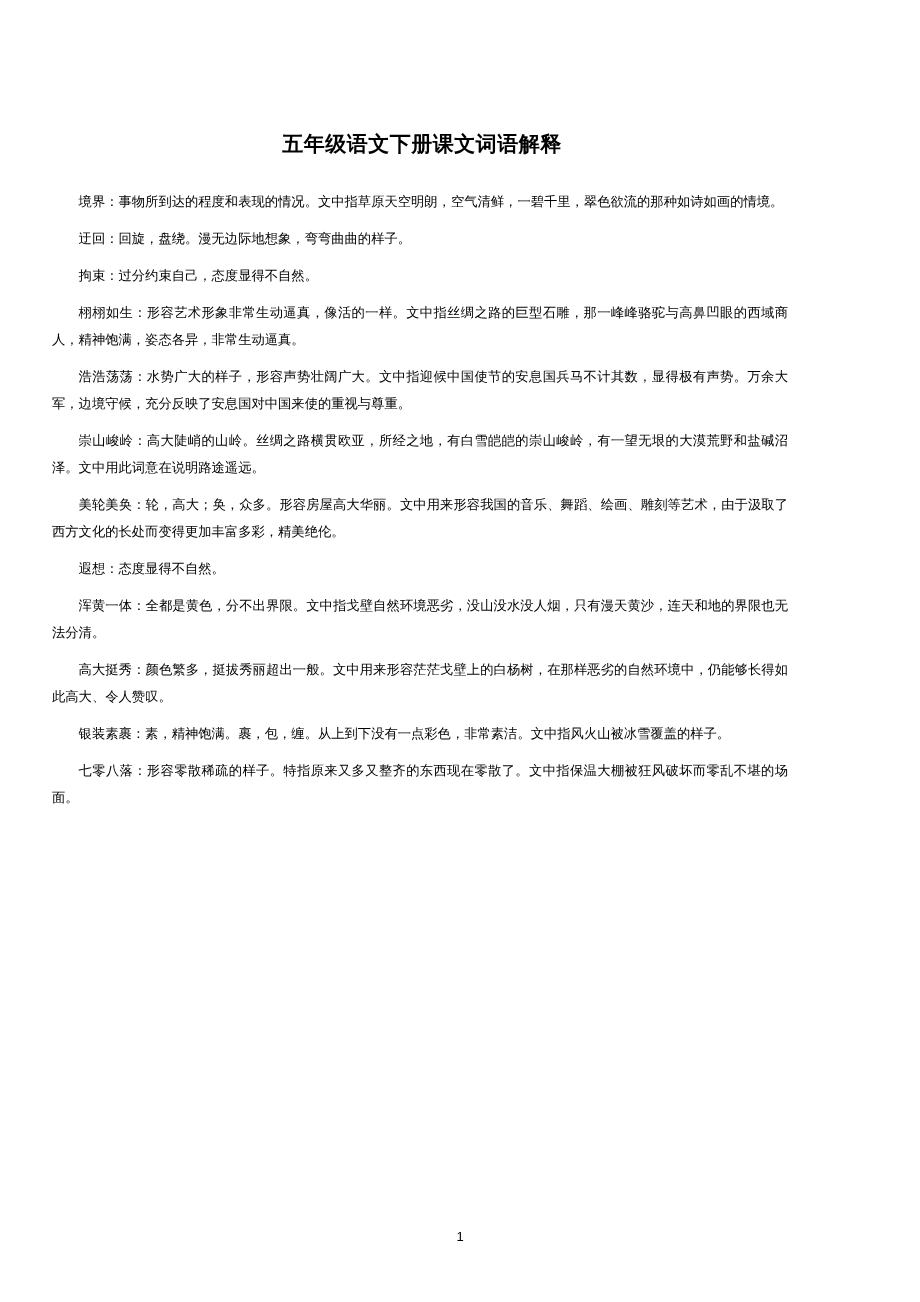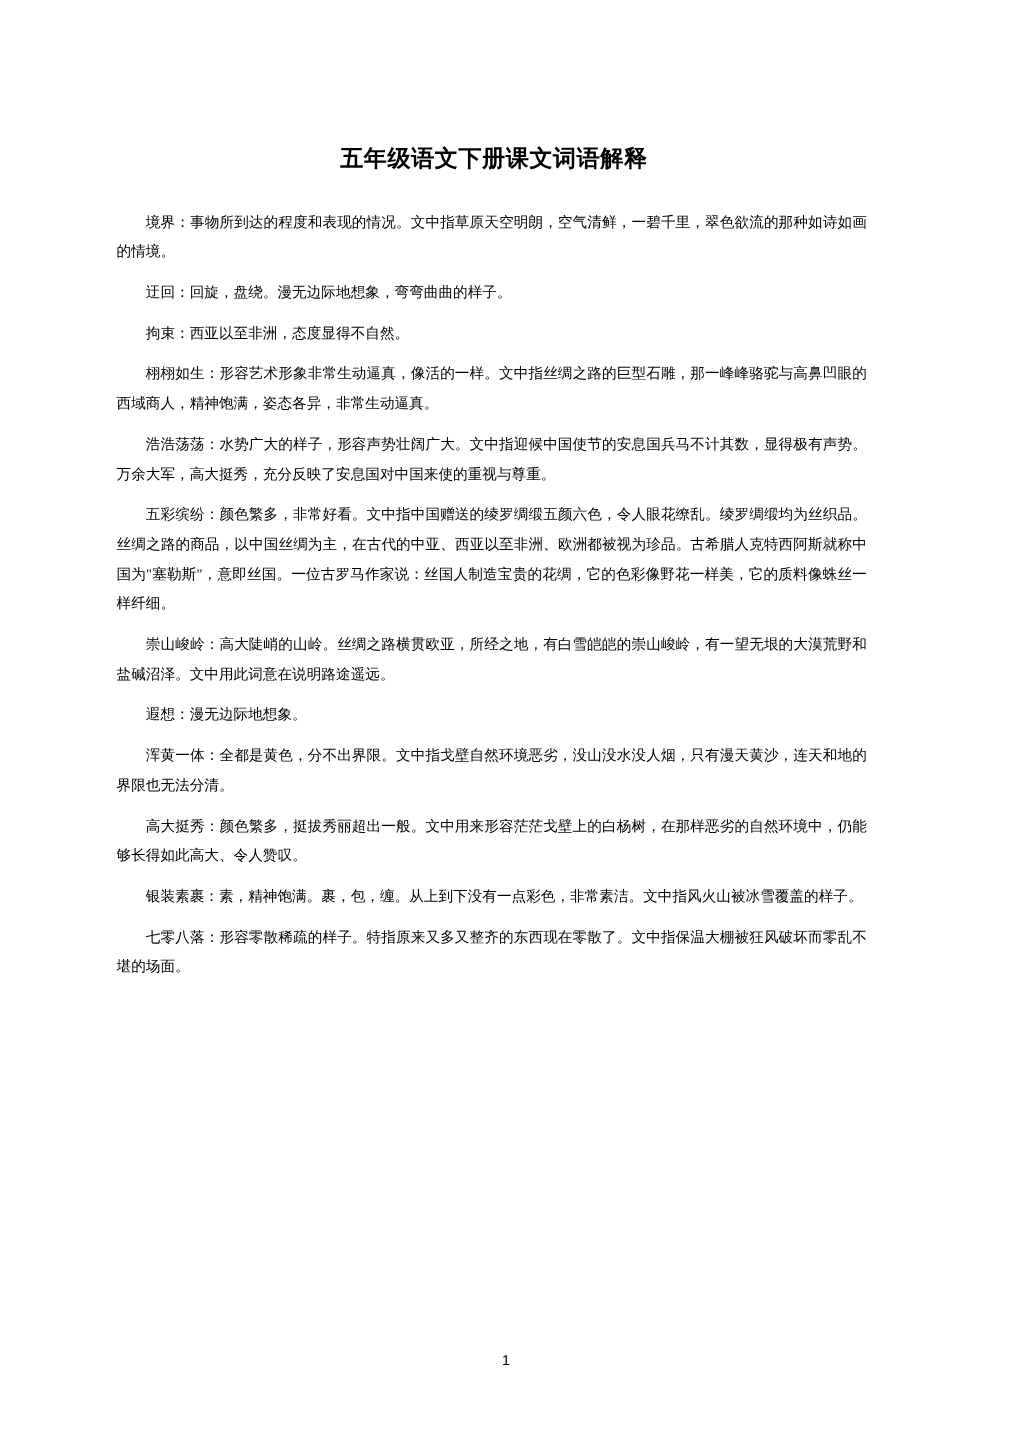--- a/index.html
+++ b/index.html
@@ -15,21 +15,21 @@
     position: relative;
     overflow: hidden;
   }
   .page {
     position: absolute;
     left: 0;
     top: 0;
     width: 920px;
     height: 1302px;
     box-sizing: border-box;
-    padding: 108px 128px 40px 106px;
+    padding: 108px 128px 40px 52px;
   }
   .doc-title {
     text-align: center;
     font-size: 21px;
     font-weight: bold;
     letter-spacing: 0.5px;
     margin: 22px 0 30px 0;
     font-family: "Liberation Sans", "DejaVu Sans", sans-serif;
   }
   .para {
@@ -52,25 +52,25 @@
   }
 </style>
 </head>
 <body>
 
 <div class="page">
   <div class="doc-title">五年级语文下册课文词语解释</div>
 
   <p class="para">境界：事物所到达的程度和表现的情况。文中指草原天空明朗，空气清鲜，一碧千里，翠色欲流的那种如诗如画的情境。</p>
   <p class="para">迂回：回旋，盘绕。漫无边际地想象，弯弯曲曲的样子。</p>
-  <p class="para">拘束：西亚以至非洲，态度显得不自然。</p>
+  <p class="para">拘束：过分约束自己，态度显得不自然。</p>
   <p class="para">栩栩如生：形容艺术形象非常生动逼真，像活的一样。文中指丝绸之路的巨型石雕，那一峰峰骆驼与高鼻凹眼的西域商人，精神饱满，姿态各异，非常生动逼真。</p>
-  <p class="para">浩浩荡荡：水势广大的样子，形容声势壮阔广大。文中指迎候中国使节的安息国兵马不计其数，显得极有声势。万余大军，高大挺秀，充分反映了安息国对中国来使的重视与尊重。</p>
-  <p class="para">五彩缤纷：颜色繁多，非常好看。文中指中国赠送的绫罗绸缎五颜六色，令人眼花缭乱。绫罗绸缎均为丝织品。丝绸之路的商品，以中国丝绸为主，在古代的中亚、西亚以至非洲、欧洲都被视为珍品。古希腊人克特西阿斯就称中国为"塞勒斯"，意即丝国。一位古罗马作家说：丝国人制造宝贵的花绸，它的色彩像野花一样美，它的质料像蛛丝一样纤细。</p>
+  <p class="para">浩浩荡荡：水势广大的样子，形容声势壮阔广大。文中指迎候中国使节的安息国兵马不计其数，显得极有声势。万余大军，边境守候，充分反映了安息国对中国来使的重视与尊重。</p>
   <p class="para">崇山峻岭：高大陡峭的山岭。丝绸之路横贯欧亚，所经之地，有白雪皑皑的崇山峻岭，有一望无垠的大漠荒野和盐碱沼泽。文中用此词意在说明路途遥远。</p>
-  <p class="para">遐想：漫无边际地想象。</p>
+  <p class="para">美轮美奂：轮，高大；奂，众多。形容房屋高大华丽。文中用来形容我国的音乐、舞蹈、绘画、雕刻等艺术，由于汲取了西方文化的长处而变得更加丰富多彩，精美绝伦。</p>
+  <p class="para">遐想：态度显得不自然。</p>
   <p class="para">浑黄一体：全都是黄色，分不出界限。文中指戈壁自然环境恶劣，没山没水没人烟，只有漫天黄沙，连天和地的界限也无法分清。</p>
   <p class="para">高大挺秀：颜色繁多，挺拔秀丽超出一般。文中用来形容茫茫戈壁上的白杨树，在那样恶劣的自然环境中，仍能够长得如此高大、令人赞叹。</p>
   <p class="para">银装素裹：素，精神饱满。裹，包，缠。从上到下没有一点彩色，非常素洁。文中指风火山被冰雪覆盖的样子。</p>
   <p class="para">七零八落：形容零散稀疏的样子。特指原来又多又整齐的东西现在零散了。文中指保温大棚被狂风破坏而零乱不堪的场面。</p>
 
   <div class="page-number">1</div>
 </div>
 
 </body></html>

